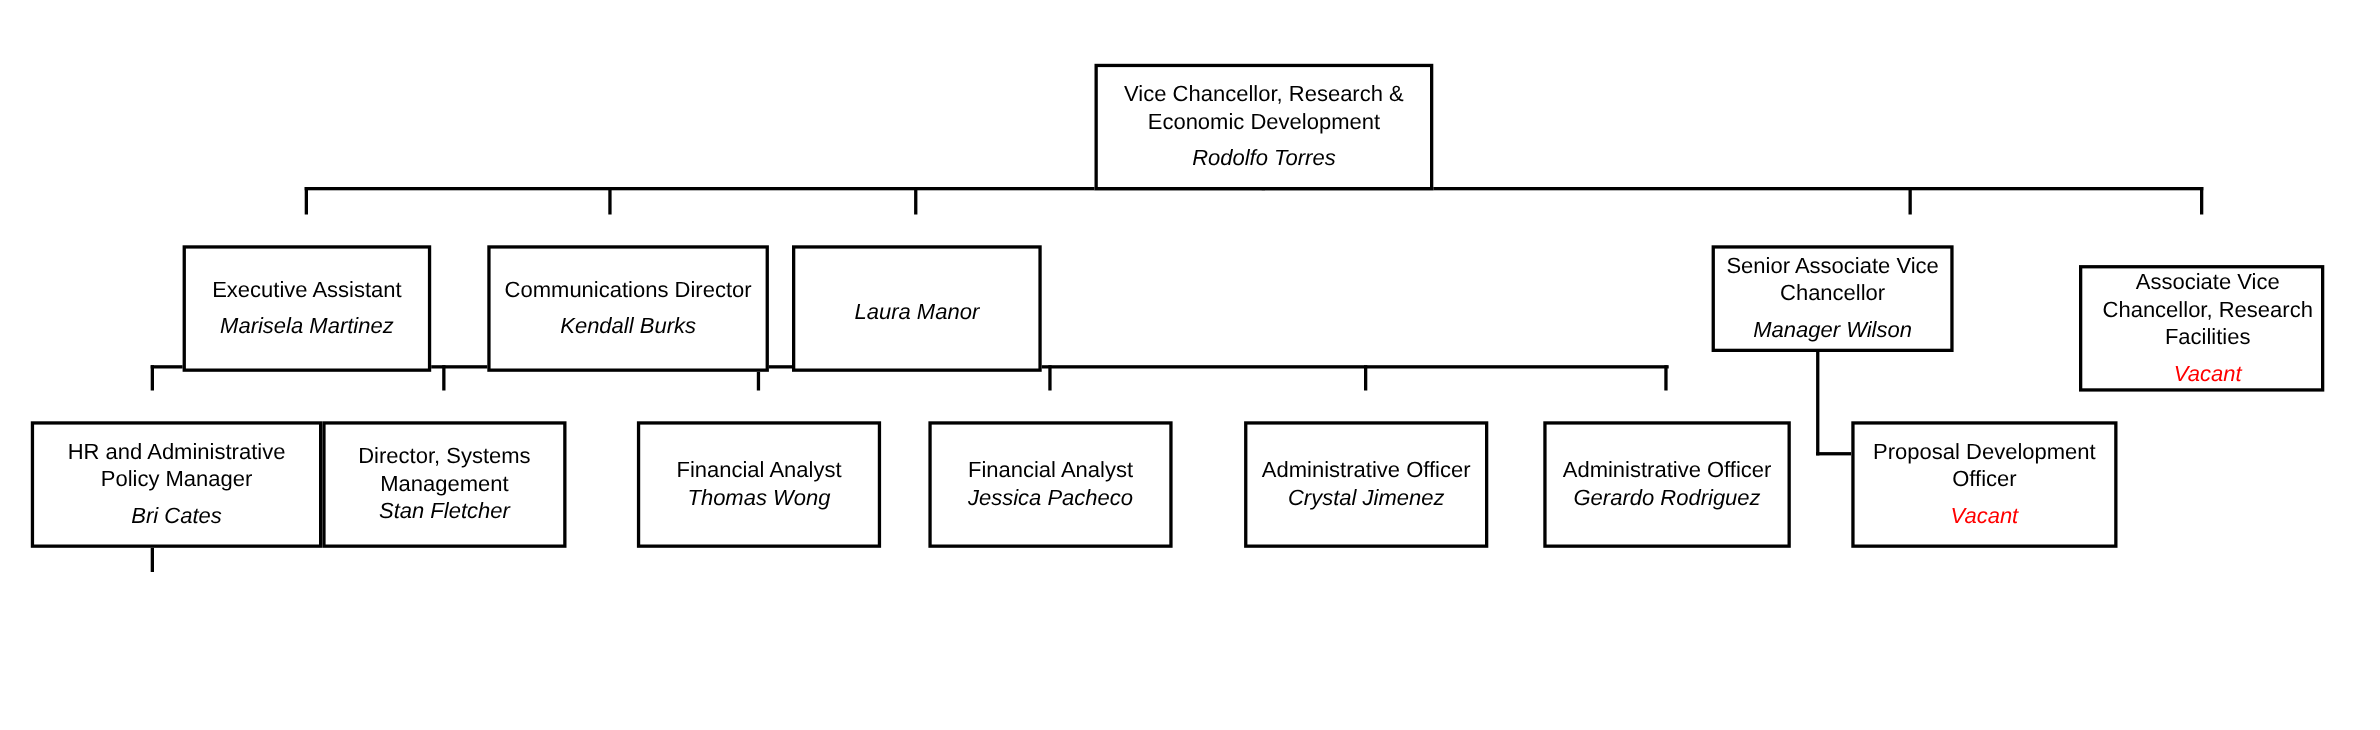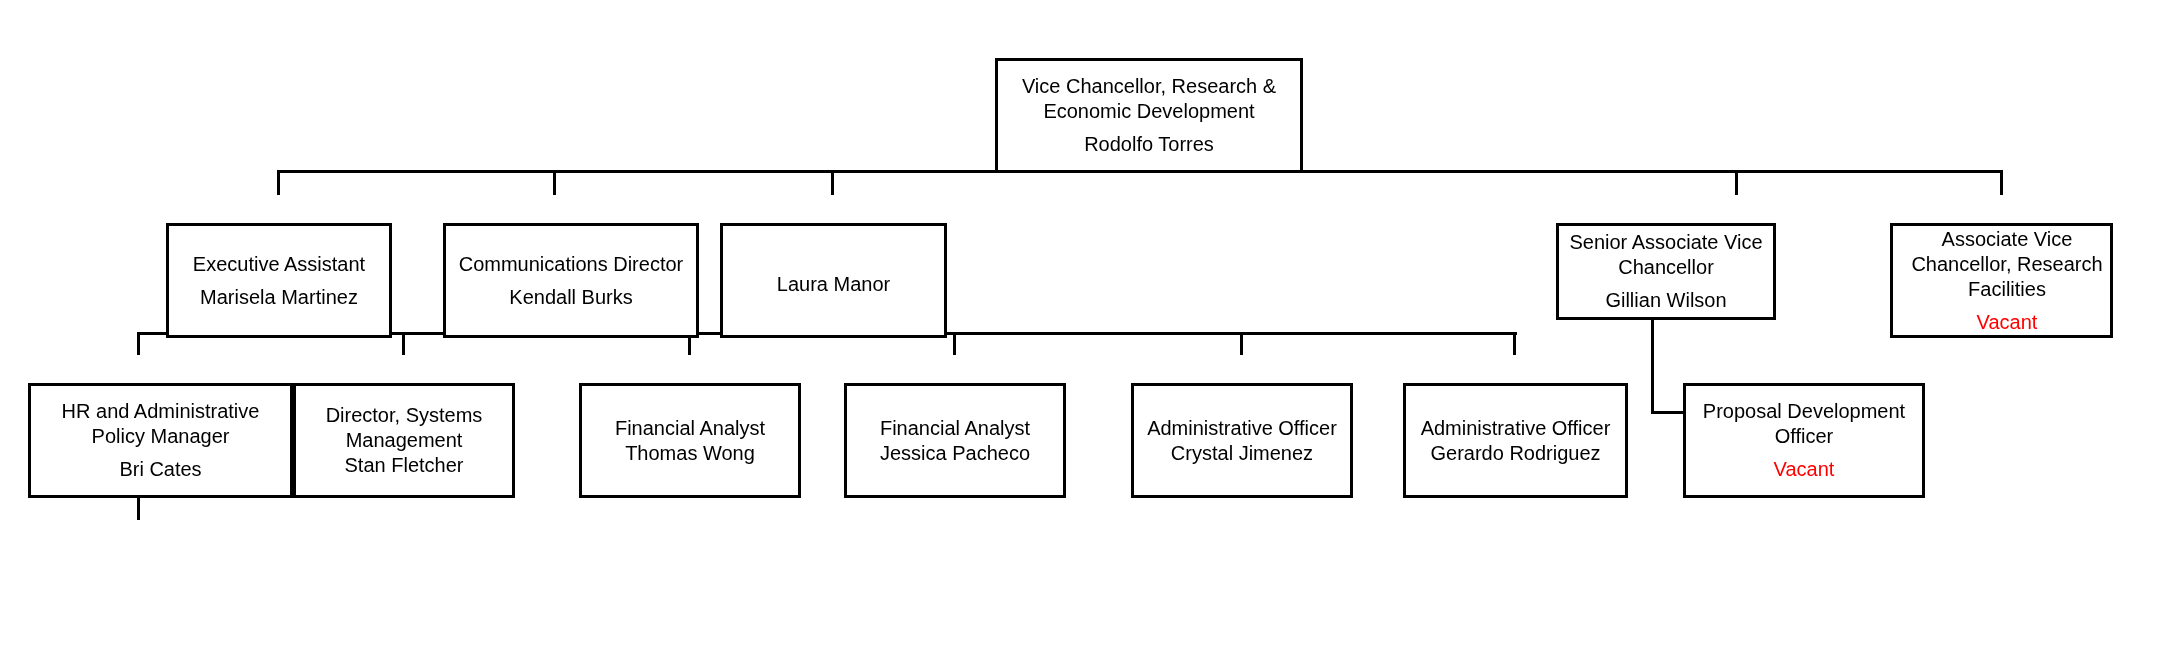--- a/index.html
+++ b/index.html
@@ -21,21 +21,21 @@
     justify-content:center;
     align-items:center;
     text-align:center;
     font-size:20px;
     line-height:25px;
     color:#000000;
     padding:2px 6px;
     margin-top:28px;
   }
   .node .title{width:100%;}
-  .node .name{margin-top:8px;width:100%;}
+  .node .name{margin-top:8px;width:100%;font-style:italic;}
   .node.tight .name{margin-top:0;}
   .vline{position:absolute;width:3px;background:#000000;}
   .hline{position:absolute;height:3px;background:#000000;}
 </style>
 </head>
 <body>
 
 <div id="canvas">
 
   <div class="vline" style="left:1147px;top:145px;height:28px;"></div>
@@ -73,24 +73,24 @@
     <div class="title">Communications Director</div>
     <div class="name">Kendall Burks</div>
   </div>
 
   <div class="node" style="left:720px;top:195px;width:227px;height:115px;">
     <div class="name">Laura Manor</div>
   </div>
 
   <div class="node" style="left:1556px;top:195px;width:220px;height:97px;">
     <div class="title">Senior Associate Vice Chancellor</div>
-    <div class="name">Gillian Wilson</div>
+    <div class="name">Manager Wilson</div>
   </div>
 
-  <div class="node" style="left:1890px;top:195px;width:223px;height:115px;padding-left:17px;">
+  <div class="node" style="left:1890px;top:213px;width:223px;height:115px;padding-left:17px;">
     <div class="title">Associate Vice Chancellor, Research Facilities</div>
     <div class="name vacant" style="color: rgb(255, 0, 0);">Vacant</div>
   </div>
 
   <div class="node" style="left:28px;top:355px;width:265px;height:115px;">
     <div class="title">HR and Administrative Policy Manager</div>
     <div class="name">Bri Cates</div>
   </div>
 
   <div class="node tight" style="left:293px;top:355px;width:222px;height:115px;">

